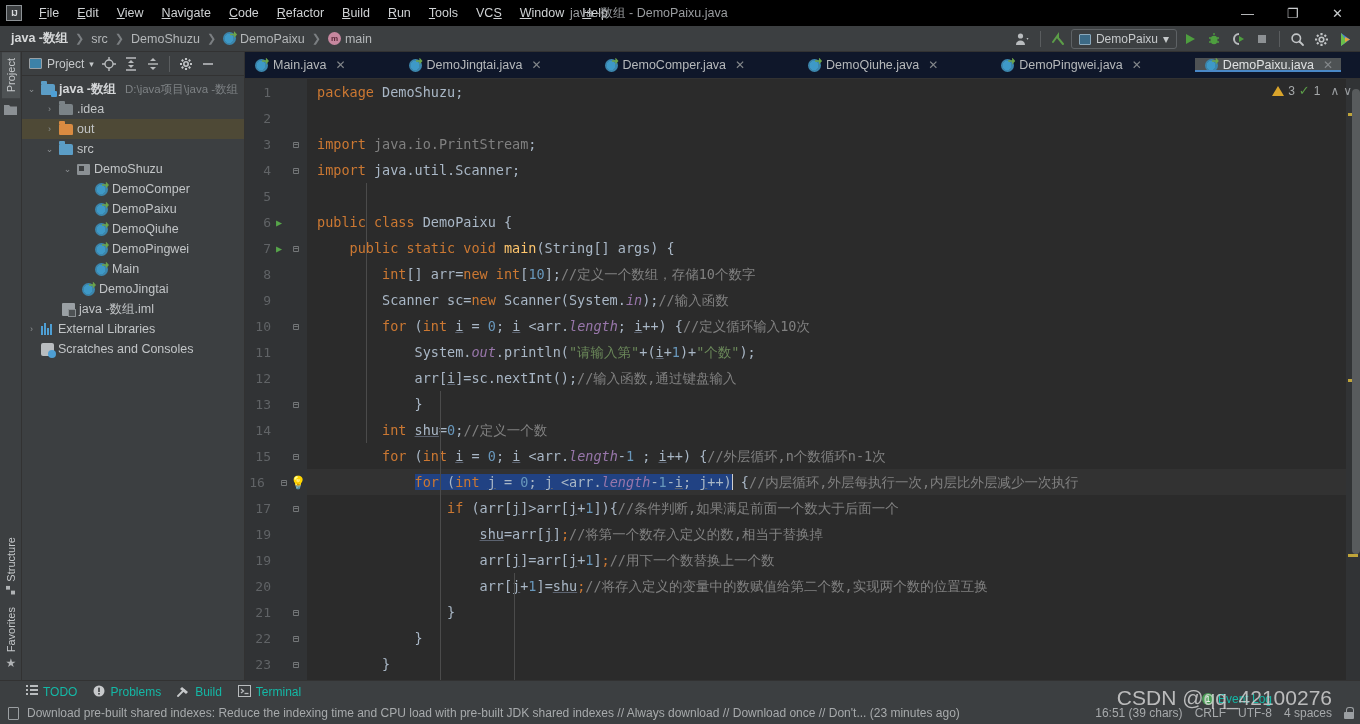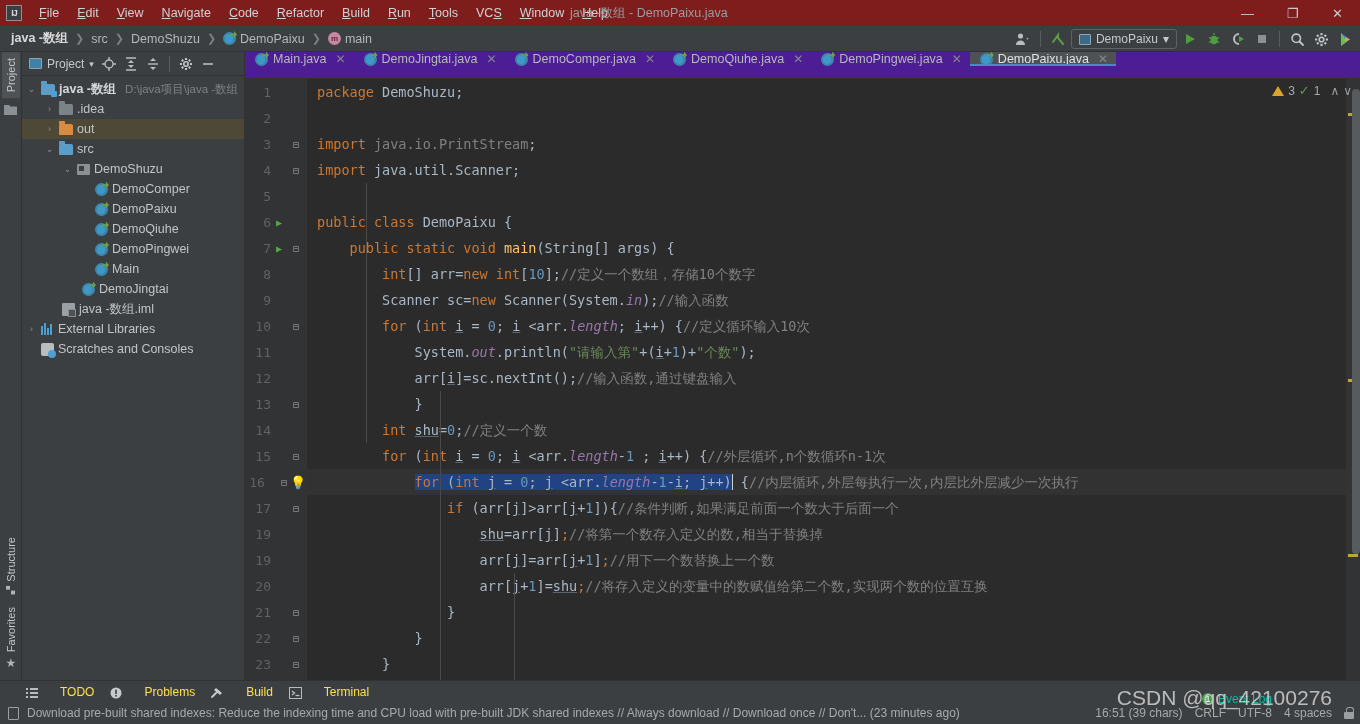--- a/index.html
+++ b/index.html
@@ -8,21 +8,21 @@
     background: #3c3f41;
     font-family: "Liberation Sans", "DejaVu Sans", sans-serif;
     font-size: 12px;
     color: #bbbbbb;
     overflow: hidden;
   }
   .app { position: relative; width: 1360px; height: 724px; display: flex; flex-direction: column; }
 
   
   .titlebar {
-    height: 26px; background: #7f1d1d; display: flex; align-items: center;
+    height: 26px; background: #000000; display: flex; align-items: center;
     flex: 0 0 26px; position: relative;
   }
   .ij-logo {
     width: 16px; height: 16px; margin-left: 6px; margin-right: 8px;
     border: 1px solid #8d9296; color: #d8dadc; font-size: 9px; font-weight: bold;
     display: flex; align-items: center; justify-content: center; letter-spacing: -1px;
     background: #3c3f41;
   }
   .menubar { display: flex; align-items: center; gap: 0px; }
   .menu-item {
@@ -129,21 +129,21 @@
   .libs { width: 13px; height: 12px; display:flex; gap:1px; align-items:flex-end; flex:0 0 13px;}
   .libs i { width: 2px; background: #4e9fd4; display:block; }
   .scratch { width: 13px; height: 13px; background: #b9bdc0; border-radius:2px; position: relative; flex:0 0 13px; }
   .scratch::after { content:''; position:absolute; right:-2px; bottom:-2px; width:8px;height:8px;border-radius:50%;background:#4e9fd4;}
   .tlabel { color: #c2c5c7; }
   .tlabel.bold { font-weight: bold; color: #d5d7d9; }
   .tpath { color: #7e8285; font-size: 11.5px; margin-left: 5px; text-align: right; }
 
   
   .editor { flex: 1 1 auto; display: flex; flex-direction: column; min-width: 0; background: #2b2b2b; }
-  .tabbar { height: 27px; background: #4c1d95; display: flex; align-items: flex-start; border-bottom: 1px solid #323232; position: relative; }
+  .tabbar { height: 27px; background: #0f172a; display: flex; align-items: center; border-bottom: 1px solid #323232; position: relative; gap: 45px; }
   .tab {
     display: flex; align-items: center; gap: 5px; padding: 0 8px 0 10px; font-size: 12.5px;
     color: #b6b9bb; white-space: nowrap; position: relative; border-right: none;
   }
   .tab.active { background: #4e5254; color: #dfe1e2; }
   .tab.active::after {
     content:''; position: absolute; left:0; right:0; bottom:0; height: 2px; background: #4a88c7;
   }
   .tab .x { color: #84888b; font-size: 12px; margin-left: 4px; }
 
@@ -185,21 +185,21 @@
     font-size: 12px; color: #a6a9ab; z-index: 5;
   }
   .warn-tri { width:0;height:0;border-left:6px solid transparent;border-right:6px solid transparent;border-bottom:10px solid #d9a42b;}
   .ok-check { color: #5c9e48; font-size: 13px; font-weight: bold; }
 
   
   .bottombar {
     height: 22px; flex: 0 0 22px; background: #3c3f41; display: flex; align-items: center;
     gap: 16px; padding-left: 26px; border-top: 1px solid #323232;
   }
-  .bb-item { display: flex; align-items: flex-end; gap: 22px; font-size: 12px; color: #fde047; }
+  .bb-item { display: flex; align-items: flex-start; gap: 5px; font-size: 12px; color: #14b8a6; }
   .statusbar {
     height: 22px; flex: 0 0 22px; background: #3c3f41; display: flex; align-items: center;
     font-size: 12px; color: #a7aaac; position: relative; padding-left: 8px; gap: 8px;
   }
   .sb-msg { color: #a7aaac; white-space: nowrap; overflow: hidden; }
   .sb-right { position: absolute; right: 6px; display: flex; align-items: center; gap: 12px; }
   .sb-cell { color: #a7aaac; white-space: nowrap; }
   .evt-badge {
     width: 12px; height: 12px; border-radius: 50%; background: #499c54; color: #fff;
     font-size: 9px; display: flex; align-items: center; justify-content: center;

